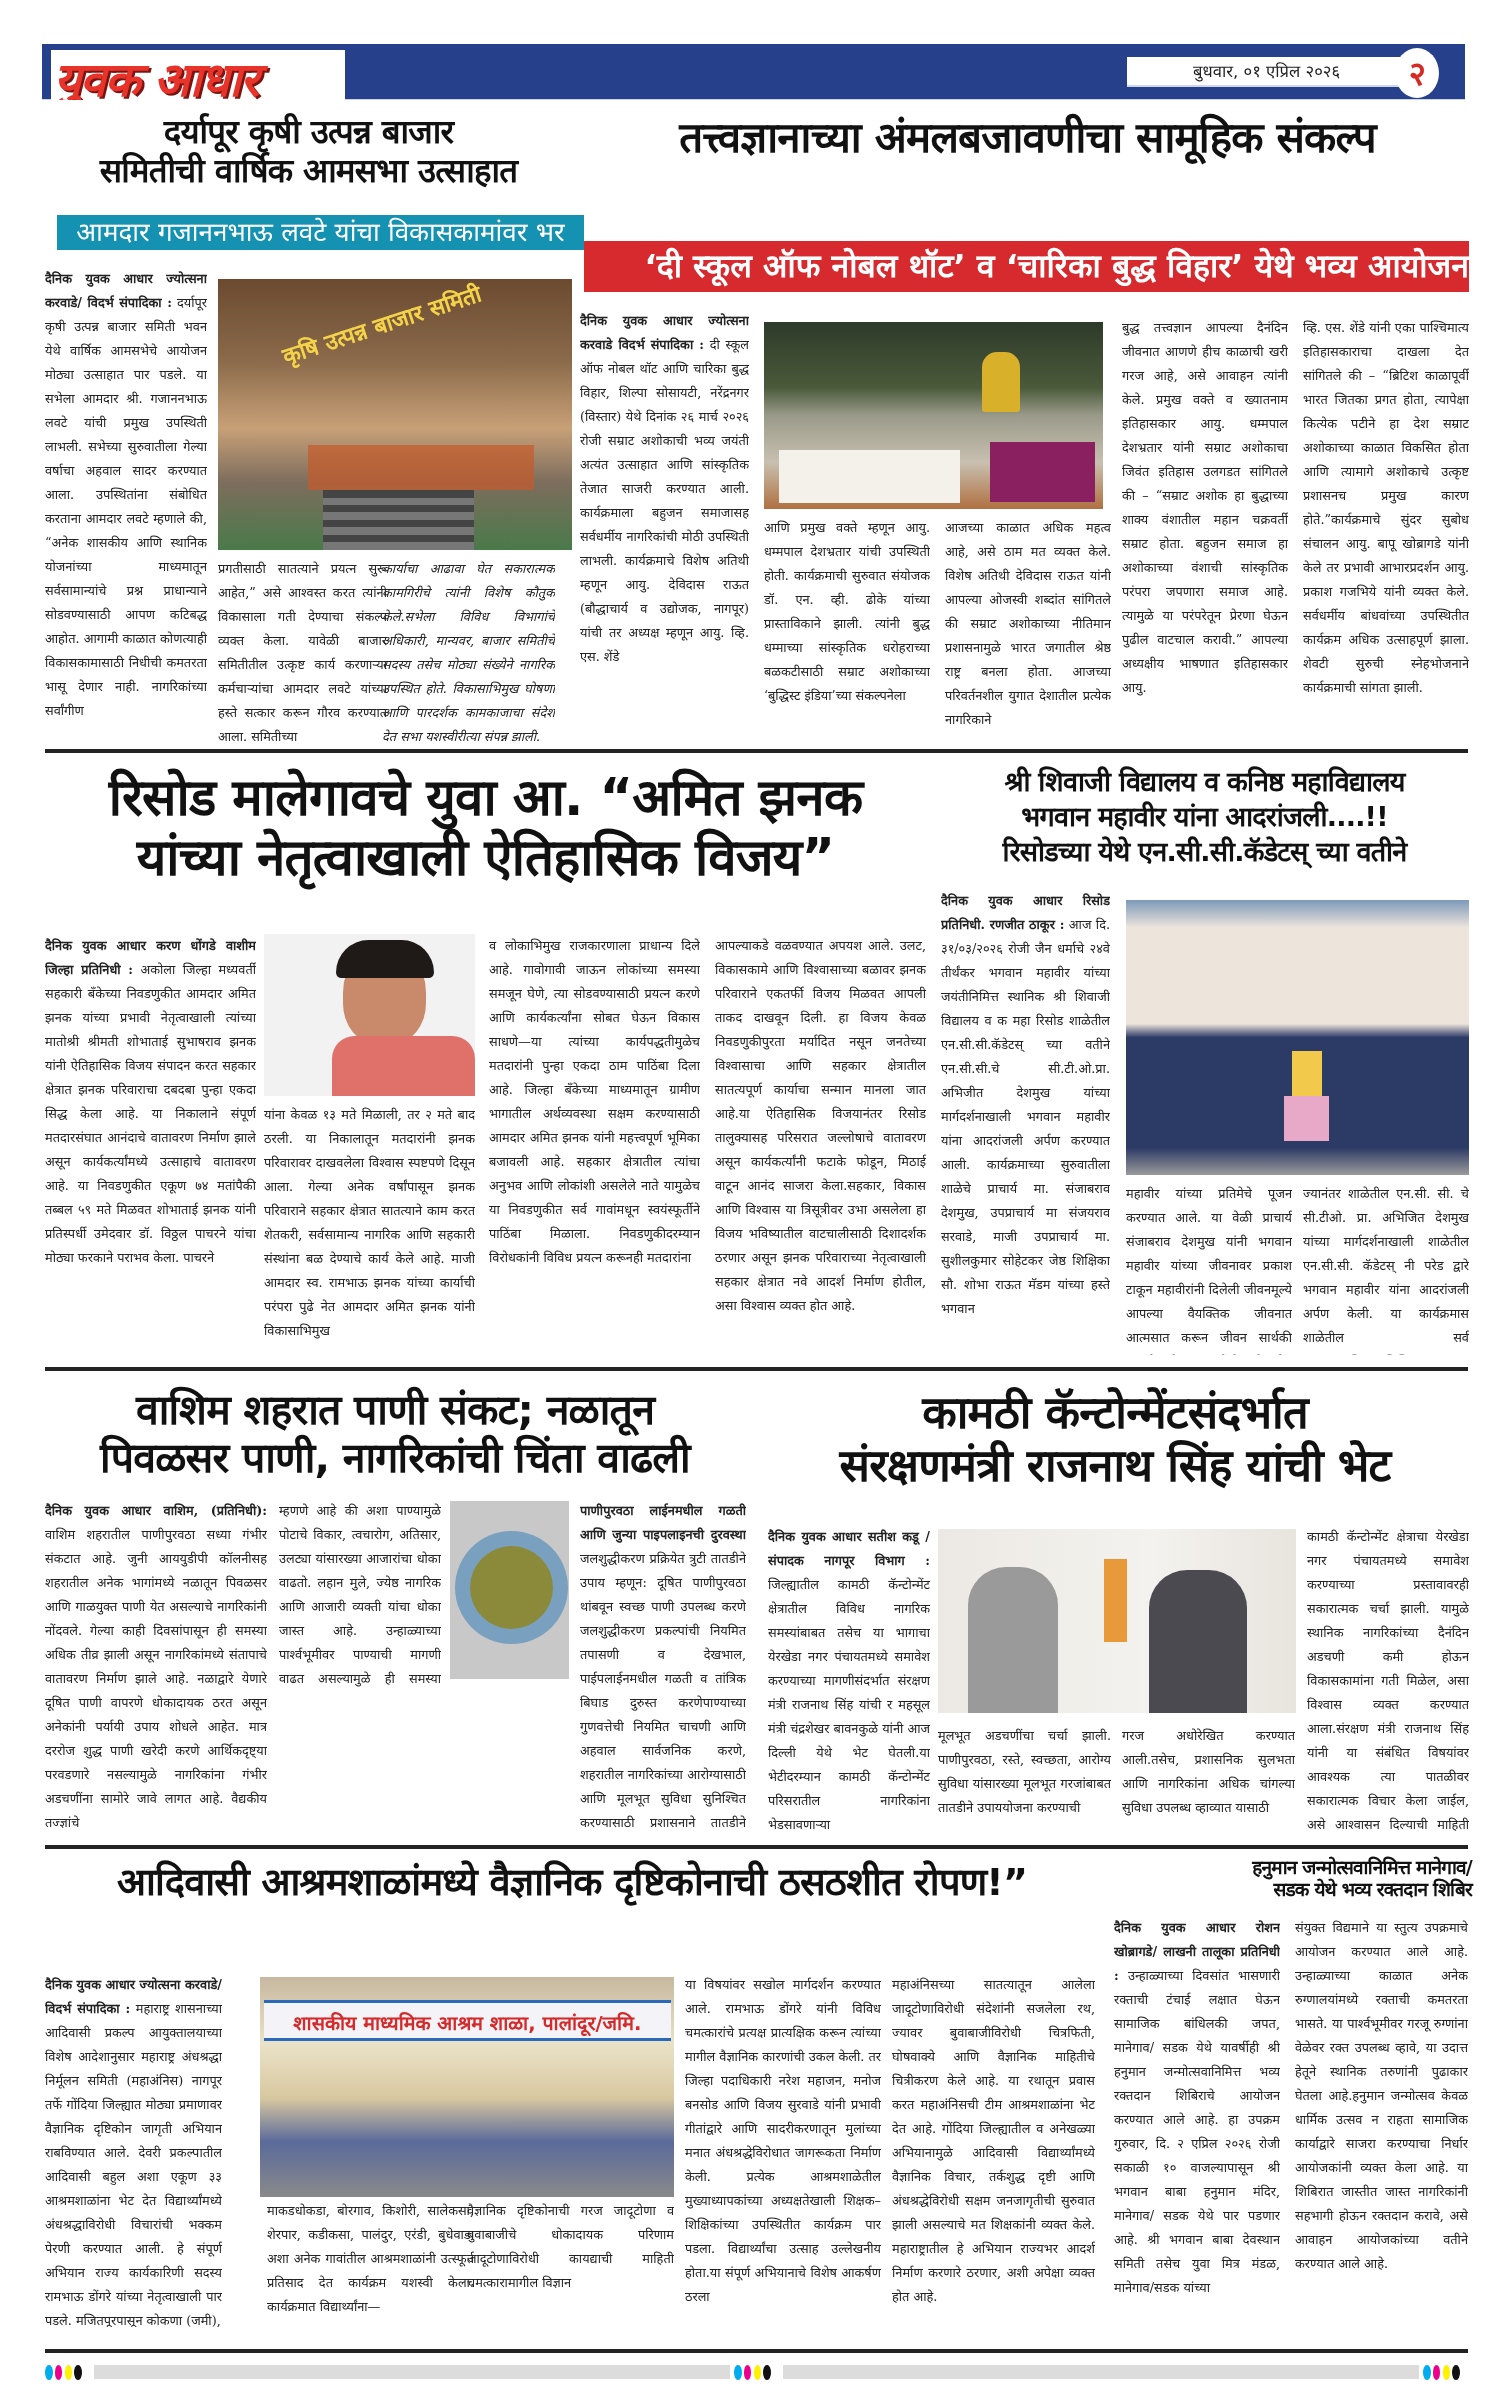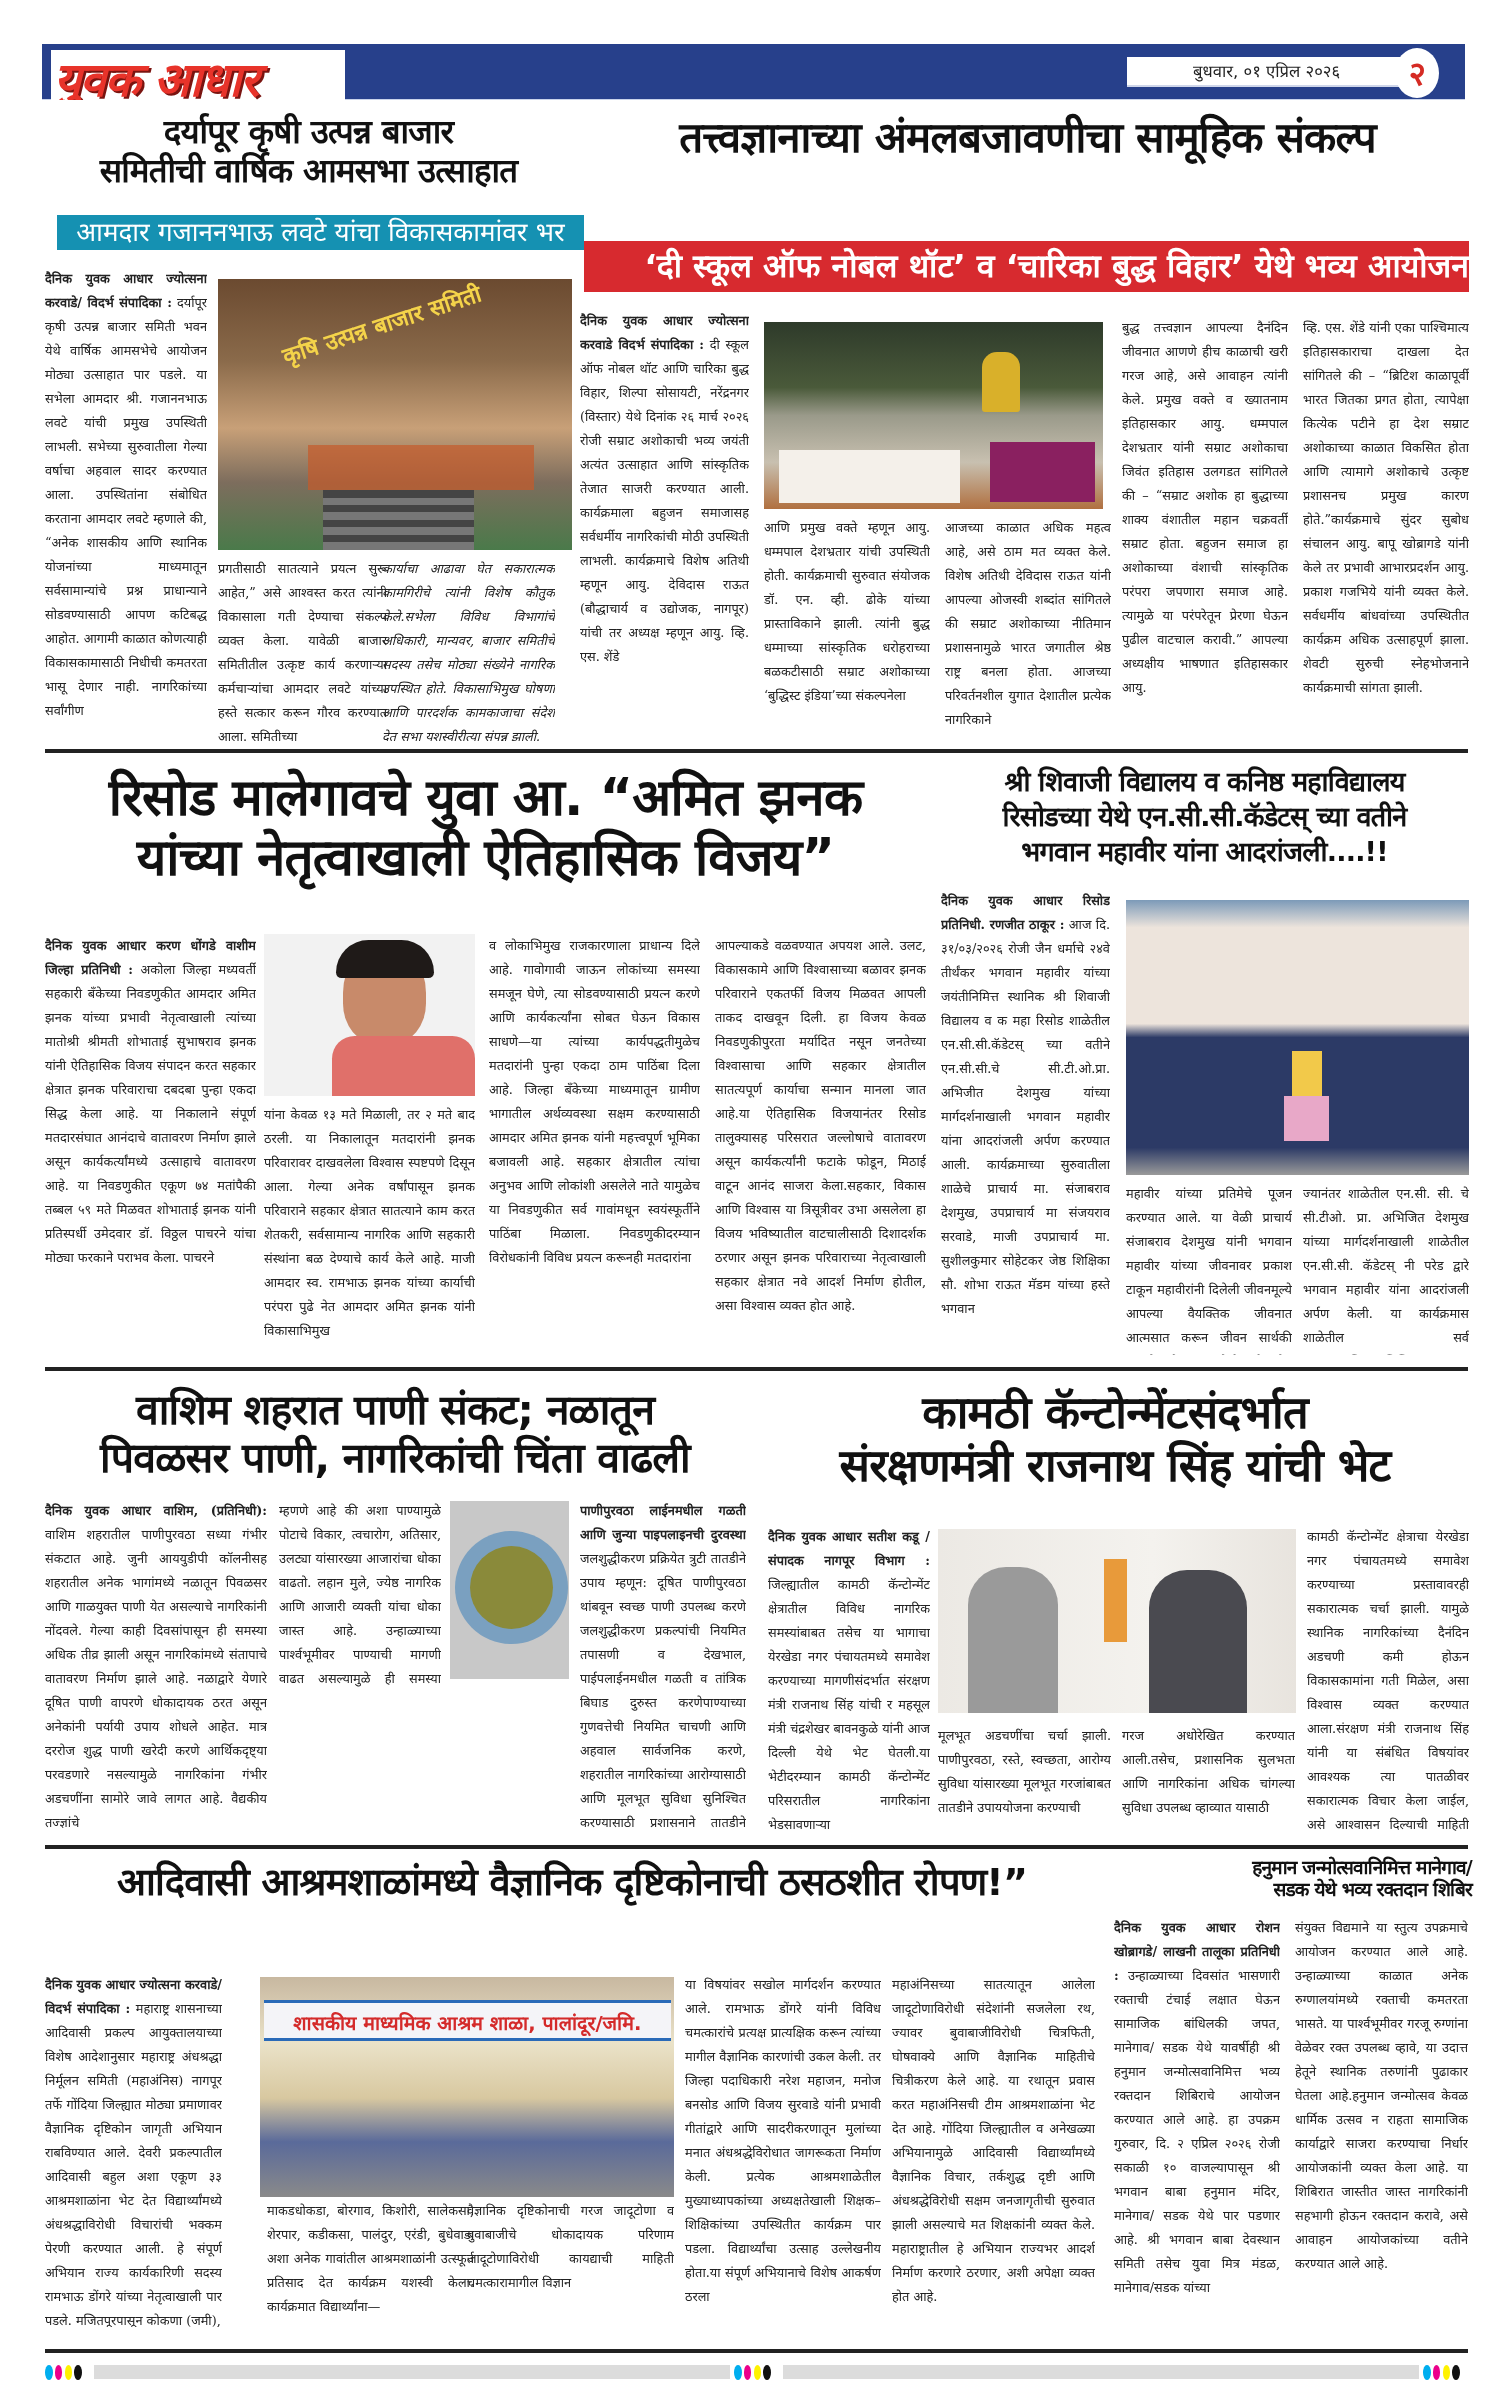--- a/index.html
+++ b/index.html
@@ -84,22 +84,22 @@
   <div style="position:absolute; left:79px; top:7.5px; width:83px; height:102px; background:#c88a6a; border-radius:50% 50% 40% 40%;"></div>
   <div style="position:absolute; left:72px; top:6px; width:98px; height:38px; background:#1f1a18; border-radius:45px 45px 7.5px 7.5px;"></div>
   <div style="position:absolute; left:68px; top:102px; width:143px; height:60px; background:#e0706a; border-radius:22.6px 22.6px 0 0;"></div>
 </div>
 <div class="abs body-col" style="left:264px; top:1103px; width:211px; height:252px;">यांना केवळ १३ मते मिळाली, तर २ मते बाद ठरली. या निकालातून मतदारांनी झनक परिवारावर दाखवलेला विश्वास स्पष्टपणे दिसून आला. गेल्या अनेक वर्षांपासून झनक परिवाराने सहकार क्षेत्रात सातत्याने काम करत शेतकरी, सर्वसामान्य नागरिक आणि सहकारी संस्थांना बळ देण्याचे कार्य केले आहे. माजी आमदार स्व. रामभाऊ झनक यांच्या कार्याची परंपरा पुढे नेत आमदार अमित झनक यांनी विकासाभिमुख</div>
 <div class="abs body-col" style="left:489px; top:934px; width:211px; height:422px;">व लोकाभिमुख राजकारणाला प्राधान्य दिले आहे. गावोगावी जाऊन लोकांच्या समस्या समजून घेणे, त्या सोडवण्यासाठी प्रयत्न करणे आणि कार्यकर्त्यांना सोबत घेऊन विकास साधणे—या त्यांच्या कार्यपद्धतीमुळेच मतदारांनी पुन्हा एकदा ठाम पाठिंबा दिला आहे. जिल्हा बँकेच्या माध्यमातून ग्रामीण भागातील अर्थव्यवस्था सक्षम करण्यासाठी आमदार अमित झनक यांनी महत्त्वपूर्ण भूमिका बजावली आहे. सहकार क्षेत्रातील त्यांचा अनुभव आणि लोकांशी असलेले नाते यामुळेच या निवडणुकीत सर्व गावांमधून स्वयंस्फूर्तीने पाठिंबा मिळाला. निवडणुकीदरम्यान विरोधकांनी विविध प्रयत्न करूनही मतदारांना</div>
 <div class="abs body-col" style="left:715px; top:934px; width:211px; height:422px;">आपल्याकडे वळवण्यात अपयश आले. उलट, विकासकामे आणि विश्वासाच्या बळावर झनक परिवाराने एकतर्फी विजय मिळवत आपली ताकद दाखवून दिली. हा विजय केवळ निवडणुकीपुरता मर्यादित नसून जनतेच्या विश्वासाचा आणि सहकार क्षेत्रातील सातत्यपूर्ण कार्याचा सन्मान मानला जात आहे.या ऐतिहासिक विजयानंतर रिसोड तालुक्यासह परिसरात जल्लोषाचे वातावरण असून कार्यकर्त्यांनी फटाके फोडून, मिठाई वाटून आनंद साजरा केला.सहकार, विकास आणि विश्वास या त्रिसूत्रीवर उभा असलेला हा विजय भविष्यातील वाटचालीसाठी दिशादर्शक ठरणार असून झनक परिवाराच्या नेतृत्वाखाली सहकार क्षेत्रात नवे आदर्श निर्माण होतील, असा विश्वास व्यक्त होत आहे.</div>
 
 <div class="abs hl" style="left:941px; top:764px; width:527px; font-size:27px; line-height:1.3;">
   <div>श्री शिवाजी विद्यालय व कनिष्ठ महाविद्यालय</div>
+  <div>भगवान महावीर यांना आदरांजली....!!</div>
   <div>रिसोडच्या येथे एन.सी.सी.कॅडेटस् च्या वतीने</div>
-  <div>भगवान महावीर यांना आदरांजली....!!</div>
 </div>
 <div class="abs body-col" style="left:941px; top:889px; width:169px; height:467px;">
   <span class="byline">दैनिक युवक आधार रिसोड प्रतिनिधी. रणजीत ठाकूर :</span>
   <span>आज दि. ३१/०३/२०२६ रोजी जैन धर्माचे २४वे तीर्थंकर भगवान महावीर यांच्या जयंतीनिमित्त स्थानिक श्री शिवाजी विद्यालय व क महा रिसोड शाळेतील एन.सी.सी.कॅडेटस् च्या वतीने एन.सी.सी.चे सी.टी.ओ.प्रा. अभिजीत देशमुख यांच्या मार्गदर्शनाखाली भगवान महावीर यांना आदरांजली अर्पण करण्यात आली. कार्यक्रमाच्या सुरुवातीला शाळेचे प्राचार्य मा. संजाबराव देशमुख, उपप्राचार्य मा संजयराव सरवाडे, माजी उपप्राचार्य मा. सुशीलकुमार सोहेटकर जेष्ठ शिक्षिका सौ. शोभा राऊत मॅडम यांच्या हस्ते भगवान</span>
 </div>
 <div class="abs photo" style="left:1126px; top:900px; width:343px; height:275px; background:linear-gradient(180deg,#7c9ab8 0%,#ede4dc 10%,#ede4dc 45%,#2c3a66 50%,#2c3a66 90%,#9a9a9a 100%);">
   <div style="position:absolute; left:166px; top:151px; width:30px; height:45px; background:#f2c94a;"></div>
   <div style="position:absolute; left:158px; top:196px; width:45px; height:45px; background:#e8a8c8;"></div>
 </div>
 <div class="abs body-col" style="left:1126px; top:1182px; width:166px; height:173px;">महावीर यांच्या प्रतिमेचे पूजन करण्यात आले. या वेळी प्राचार्य संजाबराव देशमुख यांनी भगवान महावीर यांच्या जीवनावर प्रकाश टाकून महावीरांनी दिलेली जीवनमूल्ये आपल्या वैयक्तिक जीवनात आत्मसात करून जीवन सार्थकी लावावे असे आव्हान केले. तसेच जेष्ठ शिक्षिका सौ शोभा राऊत मॅडम यांनीही आपले मनोगत व्यक्त केले.</div>

